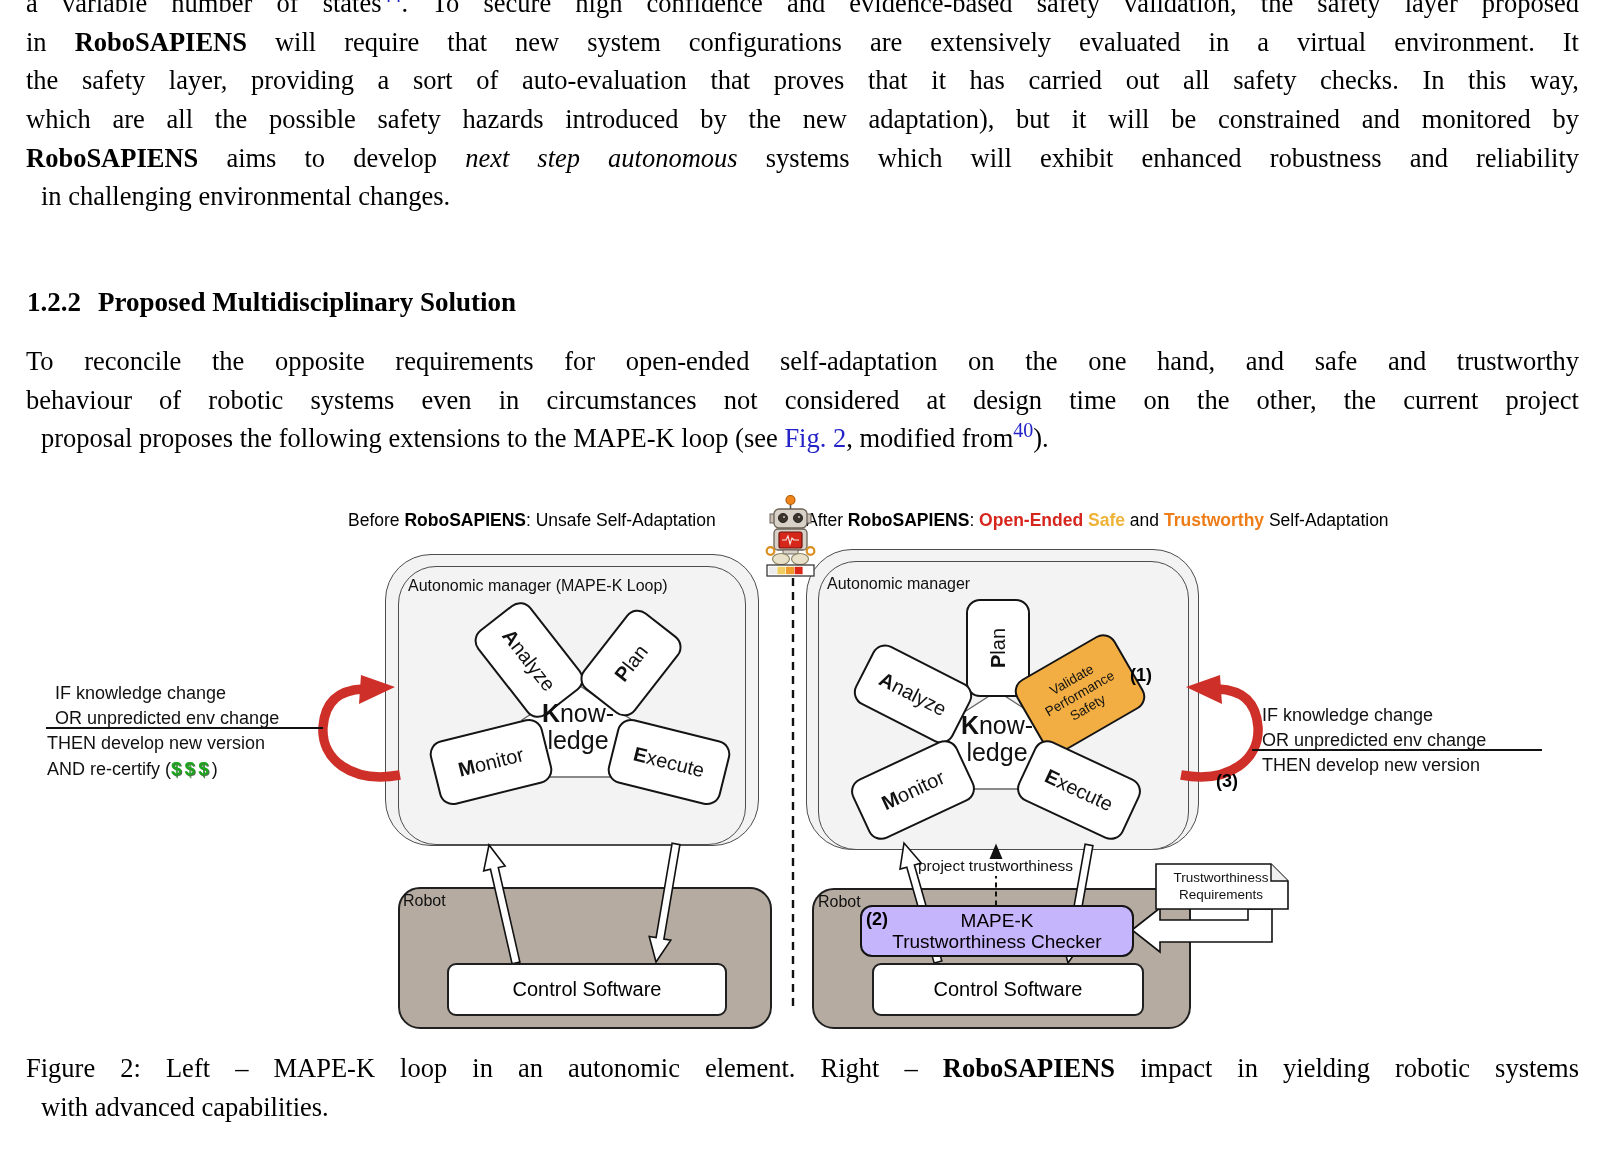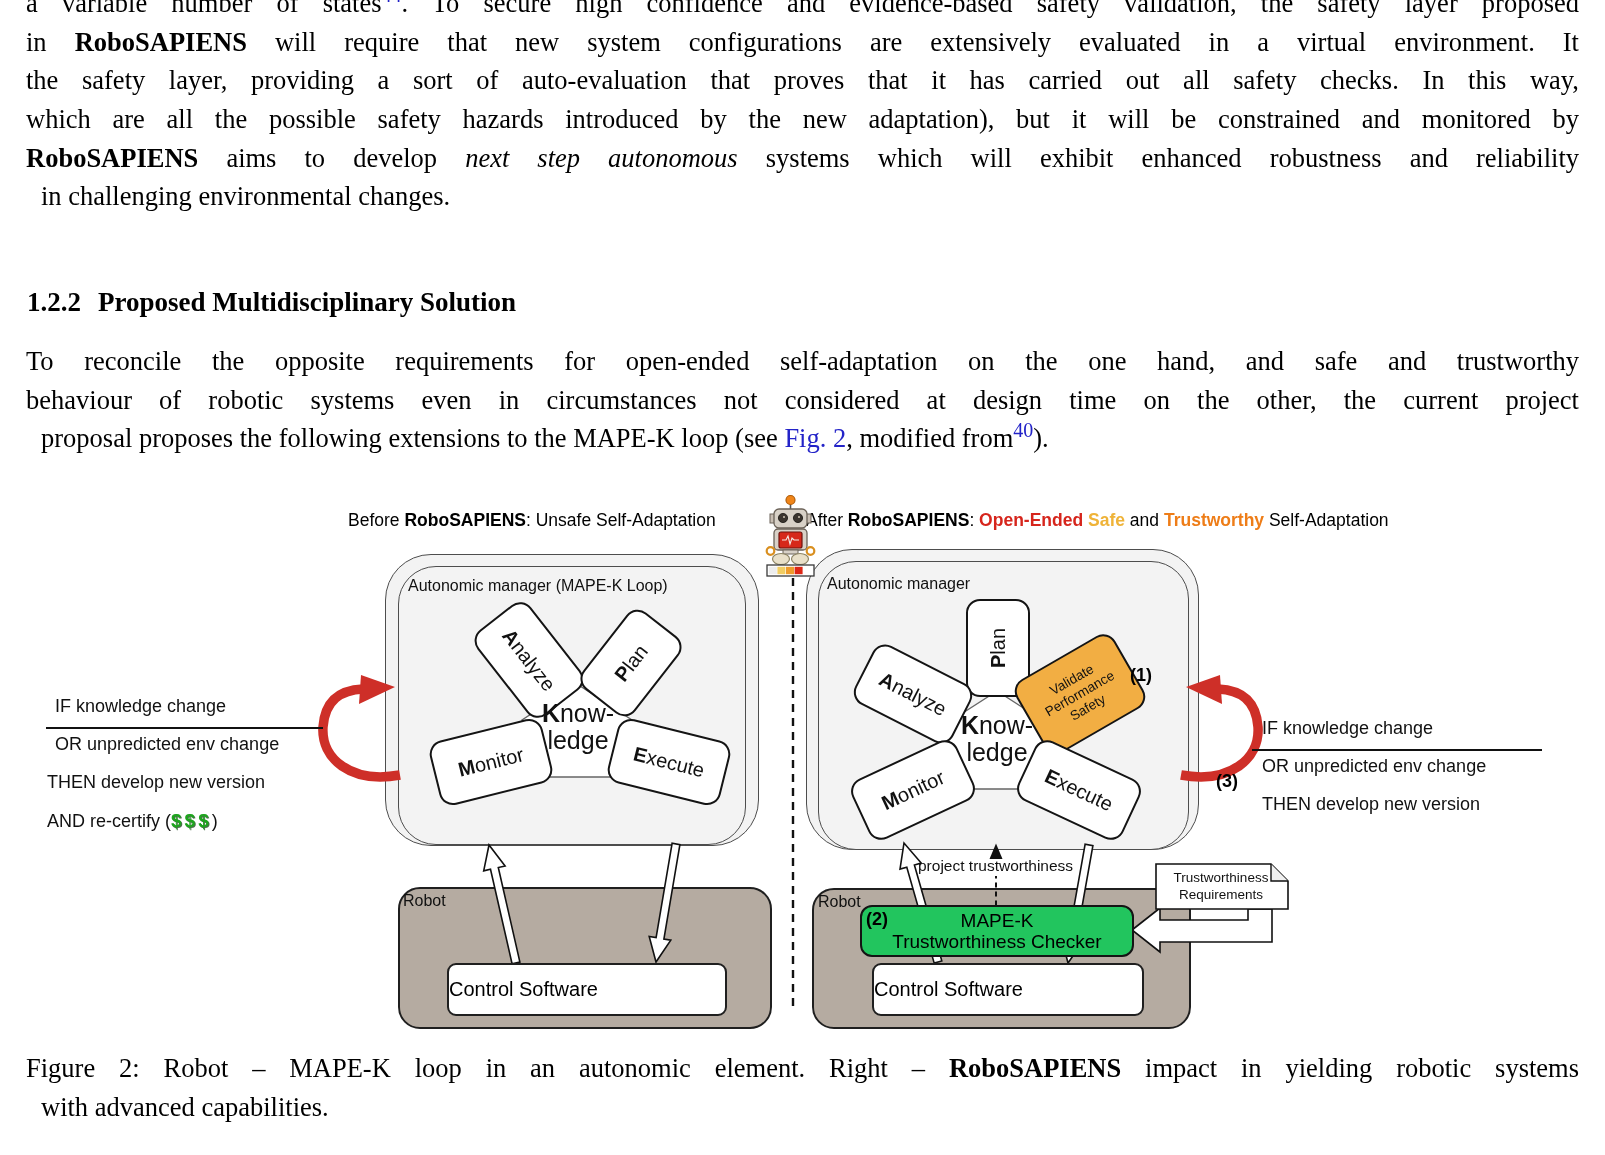--- a/index.html
+++ b/index.html
@@ -28,27 +28,27 @@
   .petal-word::first-letter{font-weight:bold;}
   .kn{position:absolute;z-index:3;font:25px "Liberation Sans",sans-serif;color:#111;text-align:center;}
   .kn span{display:block;line-height:27px;}
   .kn .kl1::first-letter{font-weight:bold;}
   .validate{position:absolute;z-index:3;background:#f2ae43;border:2.3px solid #141414;border-radius:14px;
             display:flex;flex-direction:column;align-items:center;justify-content:center;
             font:13.5px "Liberation Sans",sans-serif;color:#111;line-height:16px;}
   .robotbox{position:absolute;background:#b5aba1;border:2px solid #1f1f1f;border-radius:22px;z-index:1;}
   .robot-label{position:absolute;z-index:3;font:16px "Liberation Sans",sans-serif;color:#111;}
   .ctrl{position:absolute;z-index:3;background:#fff;border:2px solid #1f1f1f;border-radius:9px;
-        font:20px "Liberation Sans",sans-serif;display:flex;align-items:center;}
-  .checker{position:absolute;z-index:3;left:860px;top:905px;width:270px;height:48px;background:#22c55e;
+        font:20px "Liberation Sans",sans-serif;display:flex;align-items:center;justify-content:center;}
+  .checker{position:absolute;z-index:3;left:860px;top:905px;width:270px;height:48px;background:#c4b5fd;
            border:2.4px solid #141414;border-radius:12px;display:flex;flex-direction:column;
            align-items:center;justify-content:center;font:19px "Liberation Sans",sans-serif;line-height:21.5px;color:#000;}
   .marker{position:absolute;z-index:4;font:18px "Liberation Sans",sans-serif;font-weight:bold;color:#000;}
   .ann{position:absolute;z-index:3;font:18px "Liberation Sans",sans-serif;color:#111;}
-  .ann div{height:25px;line-height:25px;white-space:nowrap;margin-top:13px;}
+  .ann div{height:25px;line-height:25px;white-space:nowrap;}
   .ann .indent{padding-left:8px;}
   .underline{position:absolute;z-index:3;height:2px;background:#111;}
   .dollars{color:#1ea51e;font-weight:bold;letter-spacing:3px;font-size:19px;text-shadow:1px 1px 0 rgba(16,62,16,.75);}
   .assess{position:absolute;z-index:3;left:918px;top:857px;font:15.5px "Liberation Sans",sans-serif;color:#111;white-space:nowrap;}
   .note-text{position:absolute;z-index:3;left:1157px;top:869px;width:128px;text-align:center;
              font:13.5px "Liberation Sans",sans-serif;line-height:17px;color:#111;}
   .caption{position:absolute;left:26px;top:1049px;width:1553px;font-size:26.5px;}
   .caption .tline{height:39px;line-height:39px;}
   svg.layer{position:absolute;left:0;top:0;z-index:2;}
 </style>
@@ -226,17 +226,17 @@
         <rect x="768.8" y="566.8" width="8" height="7.4" fill="#ededed"></rect>
         <rect x="777.4" y="566.8" width="8" height="7.4" fill="#f2cd62"></rect>
         <rect x="786.0" y="566.8" width="8" height="7.4" fill="#ee9c2c"></rect>
         <rect x="794.6" y="566.8" width="8" height="7.4" fill="#dd2716"></rect>
         <rect x="803.2" y="566.8" width="9" height="7.4" fill="#ffffff"></rect>
       </g>
     </g>
   </svg>
 
   <div class="caption">
-    <div class="tline"><span>Figure 2: Robot – MAPE-K loop in an autonomic element. Right – </span><span class="b">RoboSAPIENS</span><span> impact in yielding robotic systems</span></div>
+    <div class="tline"><span>Figure 2: Left – MAPE-K loop in an autonomic element. Right – </span><span class="b">RoboSAPIENS</span><span> impact in yielding robotic systems</span></div>
     <div class="tline last">with advanced capabilities.</div>
   </div>
 
 </div>
 
 </body></html>

